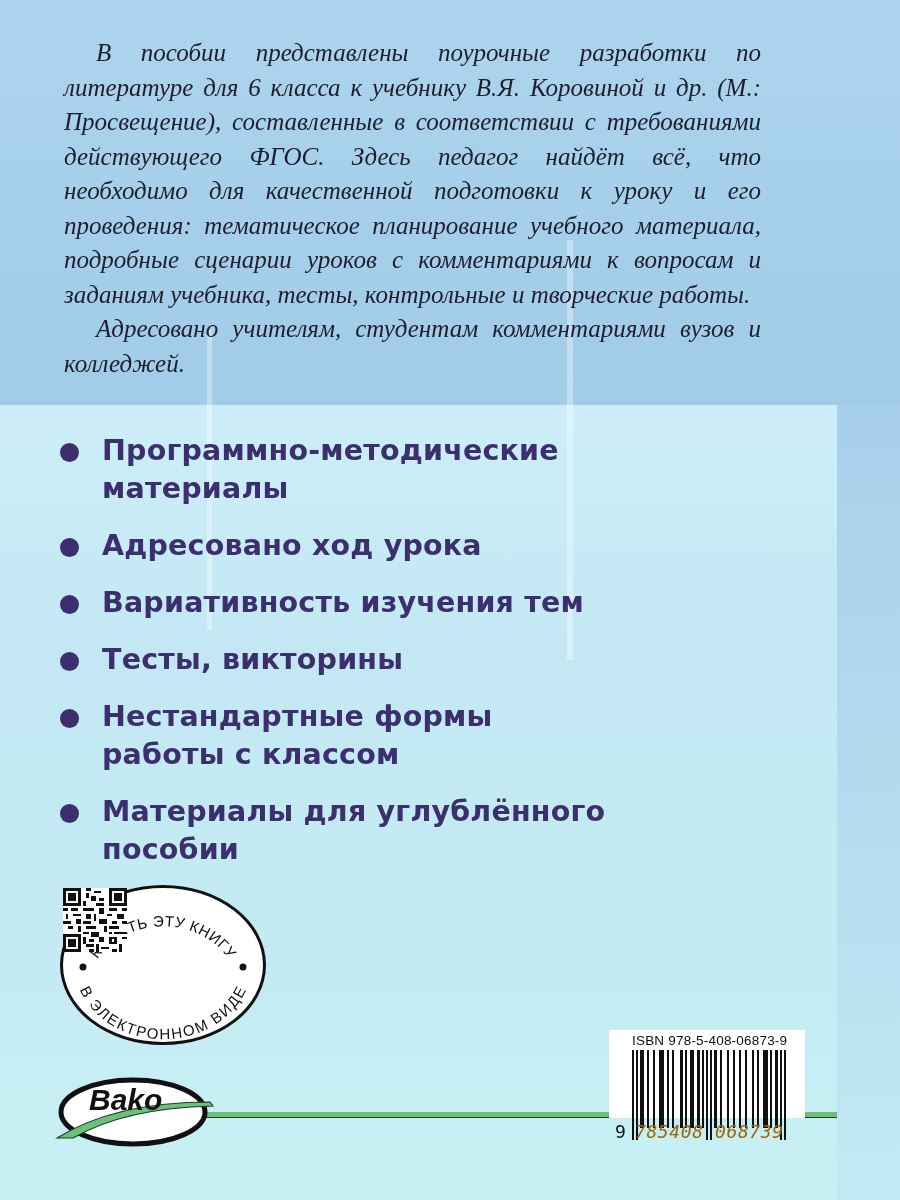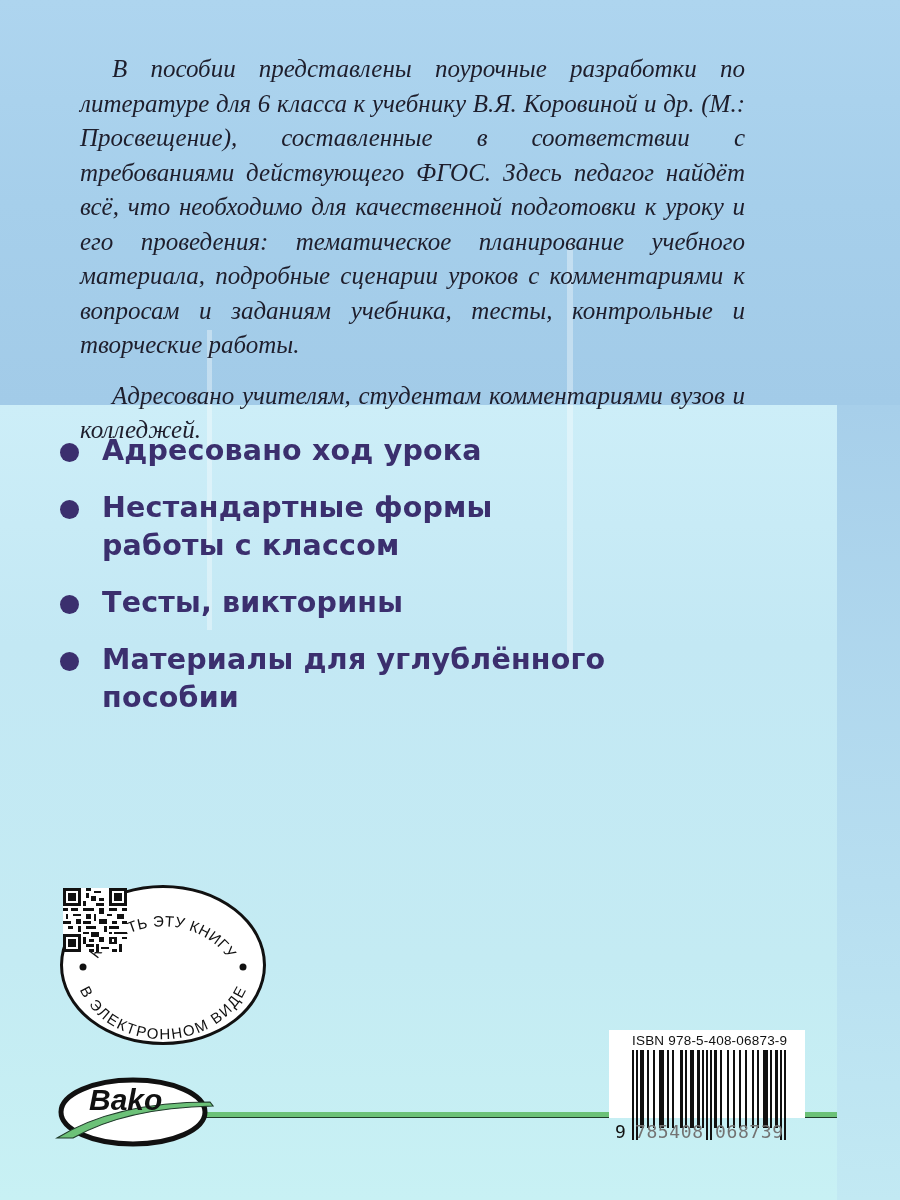--- a/index.html
+++ b/index.html
@@ -20,21 +20,21 @@
     position: absolute; left: 0; top: 405px; width: 837px; height: 795px;
     background: linear-gradient(180deg, #cdeef8 0%, #c3e8f4 30%, #c4ebf3 70%, #c8f1f4 100%);
   }
   
   .mast { position: absolute; background: rgba(255,255,255,0.35); }
   .intro {
     position: absolute; left: 64px; top: 36px; width: 697px;
     font-style: italic; font-size: 25px; line-height: 34.5px; color: #1e1e2c;
     text-align: justify;
   }
-  .intro p { margin: 16px; text-indent: 32px; }
+  .intro p { margin: 0; text-indent: 32px; }
   .features {
     position: absolute; left: 58px; top: 432px; width: 720px;
     list-style: none; margin: 0; padding: 0;
   }
   .feature {
     position: relative; padding-left: 44px; margin-bottom: 19px;
     font-family: "DejaVu Sans", sans-serif; font-weight: bold;
     font-size: 28.5px; line-height: 38px; color: #3b2f6e; letter-spacing: 0.2px;
   }
   .feature .dot {
@@ -66,51 +66,59 @@
     font-family: "Liberation Sans", sans-serif; font-size: 13.5px; color: #111;
     letter-spacing: 0.2px;
   }
   .barcode-svg { position: absolute; left: 0; top: 0; }
   .ean-first {
     position: absolute; left: 6px; top: 91px;
     font-family: "DejaVu Sans Mono", monospace; font-size: 18px; color: #111;
   }
   .ean-digits {
     position: absolute; left: 26px; top: 91px; width: 166px;
-    font-family: "DejaVu Sans Mono", monospace; font-size: 18px; color: #737373;
-    letter-spacing: 0.6px; white-space: nowrap;
+    font-family: "DejaVu Sans Mono", monospace; font-size: 18px; color: #a16207;
+    letter-spacing: 0.6px; white-space: nowrap; font-style: italic;
   }
 </style>
 </head>
 <body>
 
 <div class="top-bg"></div>
 <div class="panel"></div>
 <div class="right-strip"></div>
 
 <div class="mast" style="left:567px; top:240px; width:6px; height:420px;"></div>
 <div class="mast" style="left:207px; top:330px; width:5px; height:300px;"></div>
 
 <div class="intro">
   <p>В пособии представлены поурочные разработки по литературе для 6 класса к учебнику В.Я. Коровиной и др. (М.: Просвещение), составленные в соответствии с требованиями действующего ФГОС. Здесь педагог найдёт всё, что необходимо для качественной подготовки к уроку и его проведения: тематическое планирование учебного материала, подробные сценарии уроков с комментариями к вопросам и заданиям учебника, тесты, контрольные и творческие работы.</p>
   <p>Адресовано учителям, студентам комментариями вузов и колледжей.</p>
 </div>
 
 <ul class="features">
+  <li class="feature" style="width:560px;">
+    <span class="dot"></span>
+    <span>Программно-методические материалы</span>
+  </li>
   <li class="feature">
     <span class="dot"></span>
     <span>Адресовано ход урока</span>
   </li>
+  <li class="feature">
+    <span class="dot"></span>
+    <span>Вариативность изучения тем</span>
+  </li>
+  <li class="feature">
+    <span class="dot"></span>
+    <span>Тесты, викторины</span>
+  </li>
   <li class="feature" style="width:480px;">
     <span class="dot"></span>
     <span>Нестандартные формы работы с классом</span>
-  </li>
-  <li class="feature">
-    <span class="dot"></span>
-    <span>Тесты, викторины</span>
   </li>
   <li class="feature" style="width:600px;">
     <span class="dot"></span>
     <span>Материалы для углублённого пособии</span>
   </li>
 </ul>
 
 <div class="qr-badge">
   <svg width="200" height="154" viewBox="0 0 200 154">
     <defs>

